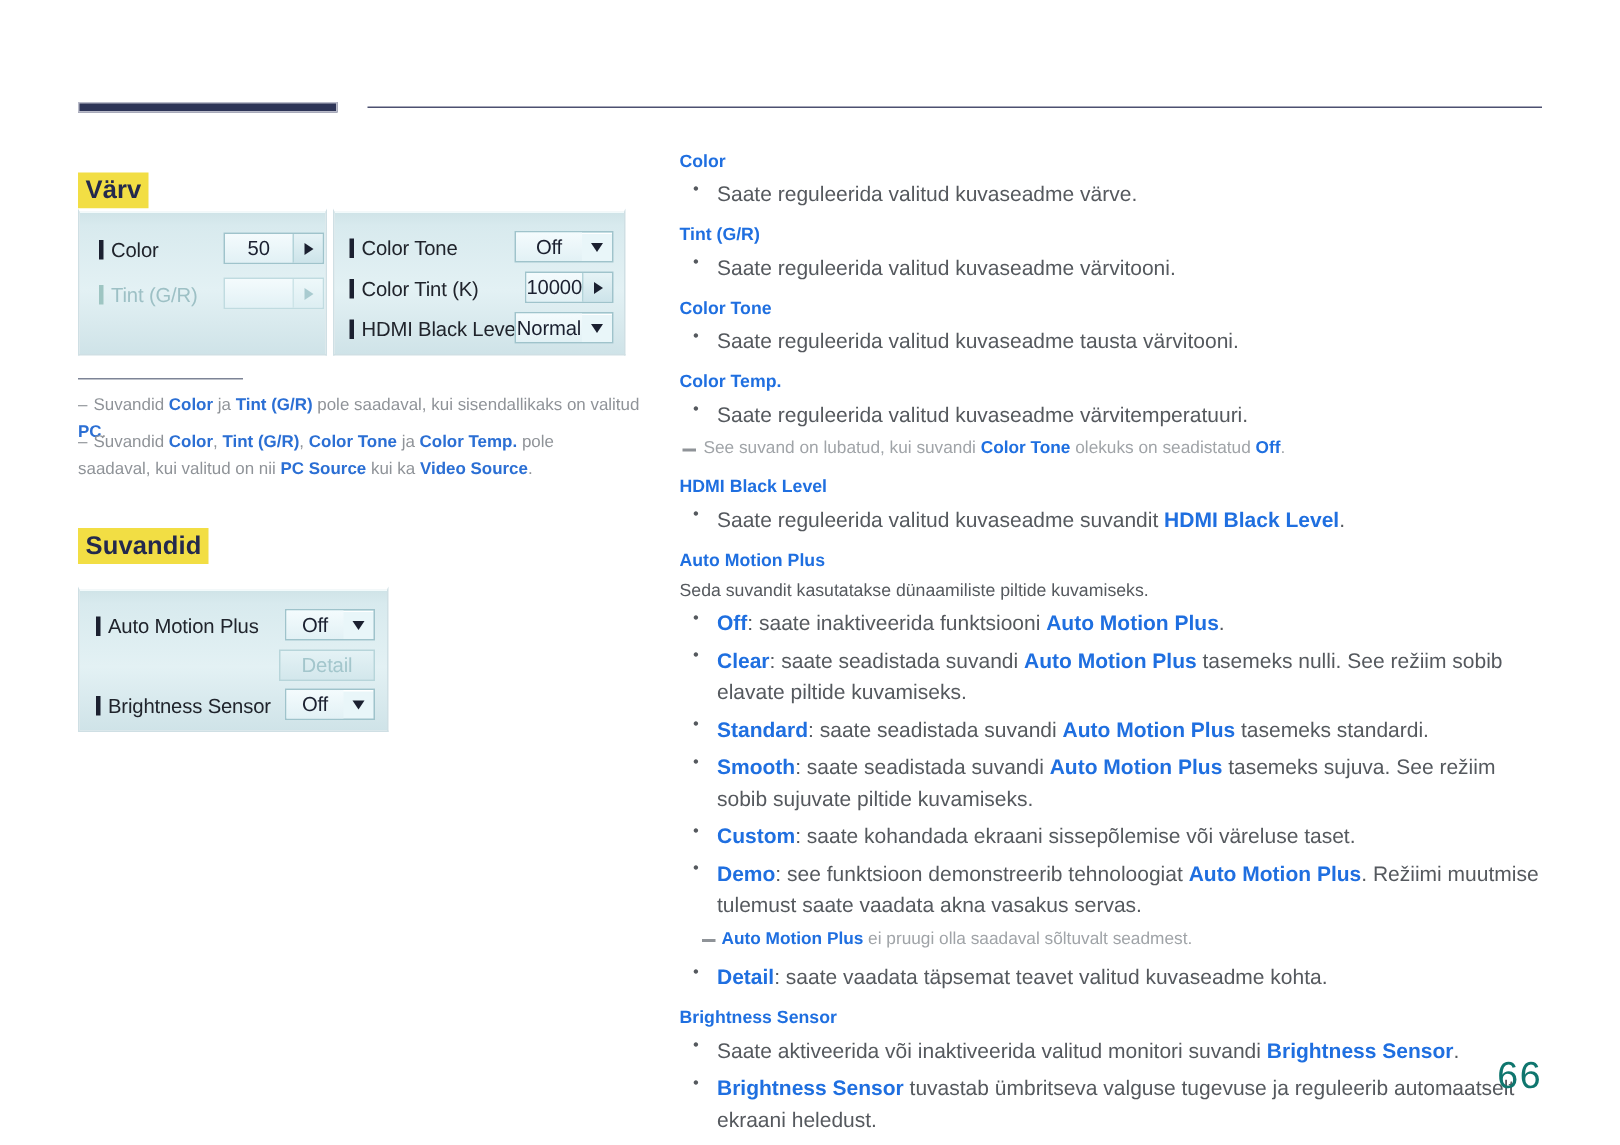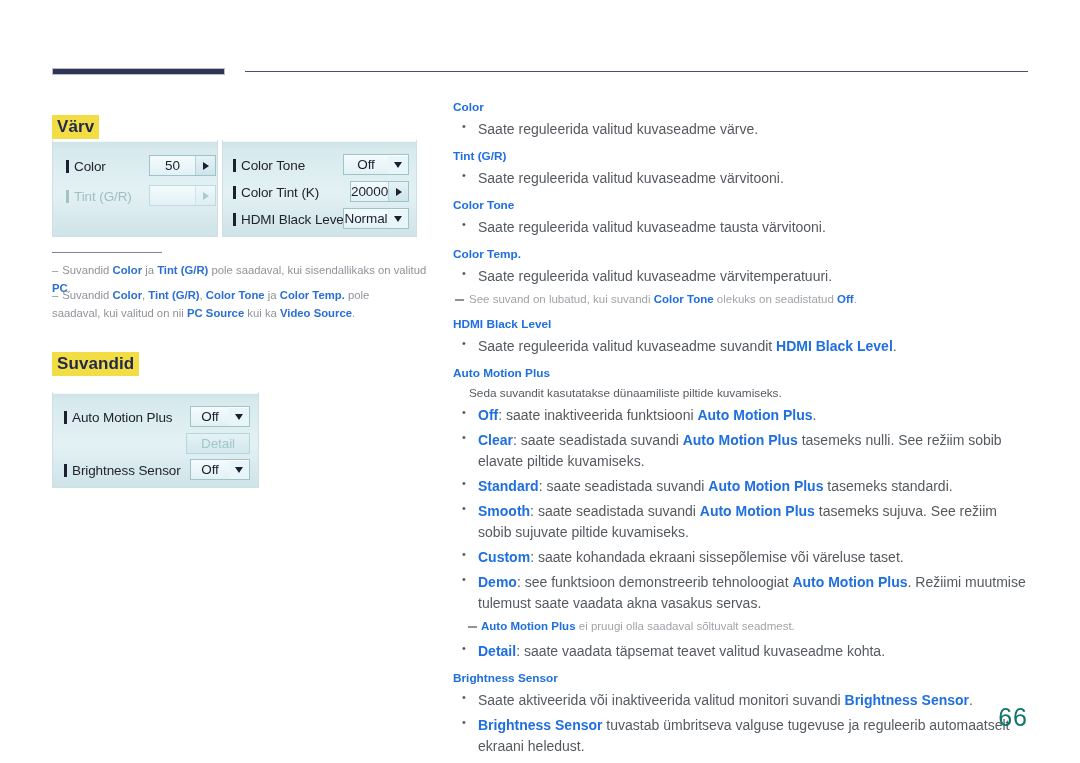--- a/index.html
+++ b/index.html
@@ -154,21 +154,21 @@
     font-weight: bold;
     color: #1f6fe0;
     margin: 0 0 3px 0;
     line-height: 1.35;
   }
   .rh.sp { margin-top: 9px; }
   .plain-line {
     font-size: 11.8px;
     color: #55595e;
     line-height: 1.5;
-    margin: 0 0 3px 16px;
+    margin: 0 0 3px 0;
   }
   .bul {
     position: relative;
     padding-left: 25px;
     font-size: 14px;
     color: #55595e;
     line-height: 1.5;
     margin: 0 0 4px 0;
   }
   .bul::before {
@@ -253,21 +253,21 @@
       <span class="arrow" style="border-left:none;background:transparent;">
           <i class="tri-d"></i>
         </span>
     </div>
 
     <div class="osd-row" style="left:10px; top:40px;">
       <span class="tick"></span>
       <span class="osd-label">Color Tint (K)</span>
     </div>
     <div class="ctl" style="left:127px; top:40px; width:59px;">
-      <span class="val">20000</span>
+      <span class="val">10000</span>
       <span class="arrow">
           <i class="tri-r"></i>
         </span>
     </div>
 
     <div class="osd-row" style="left:10px; top:67px;">
       <span class="tick"></span>
       <span class="osd-label">HDMI Black Level</span>
     </div>
     <div class="ctl" style="left:120px; top:67px; width:66px;">

